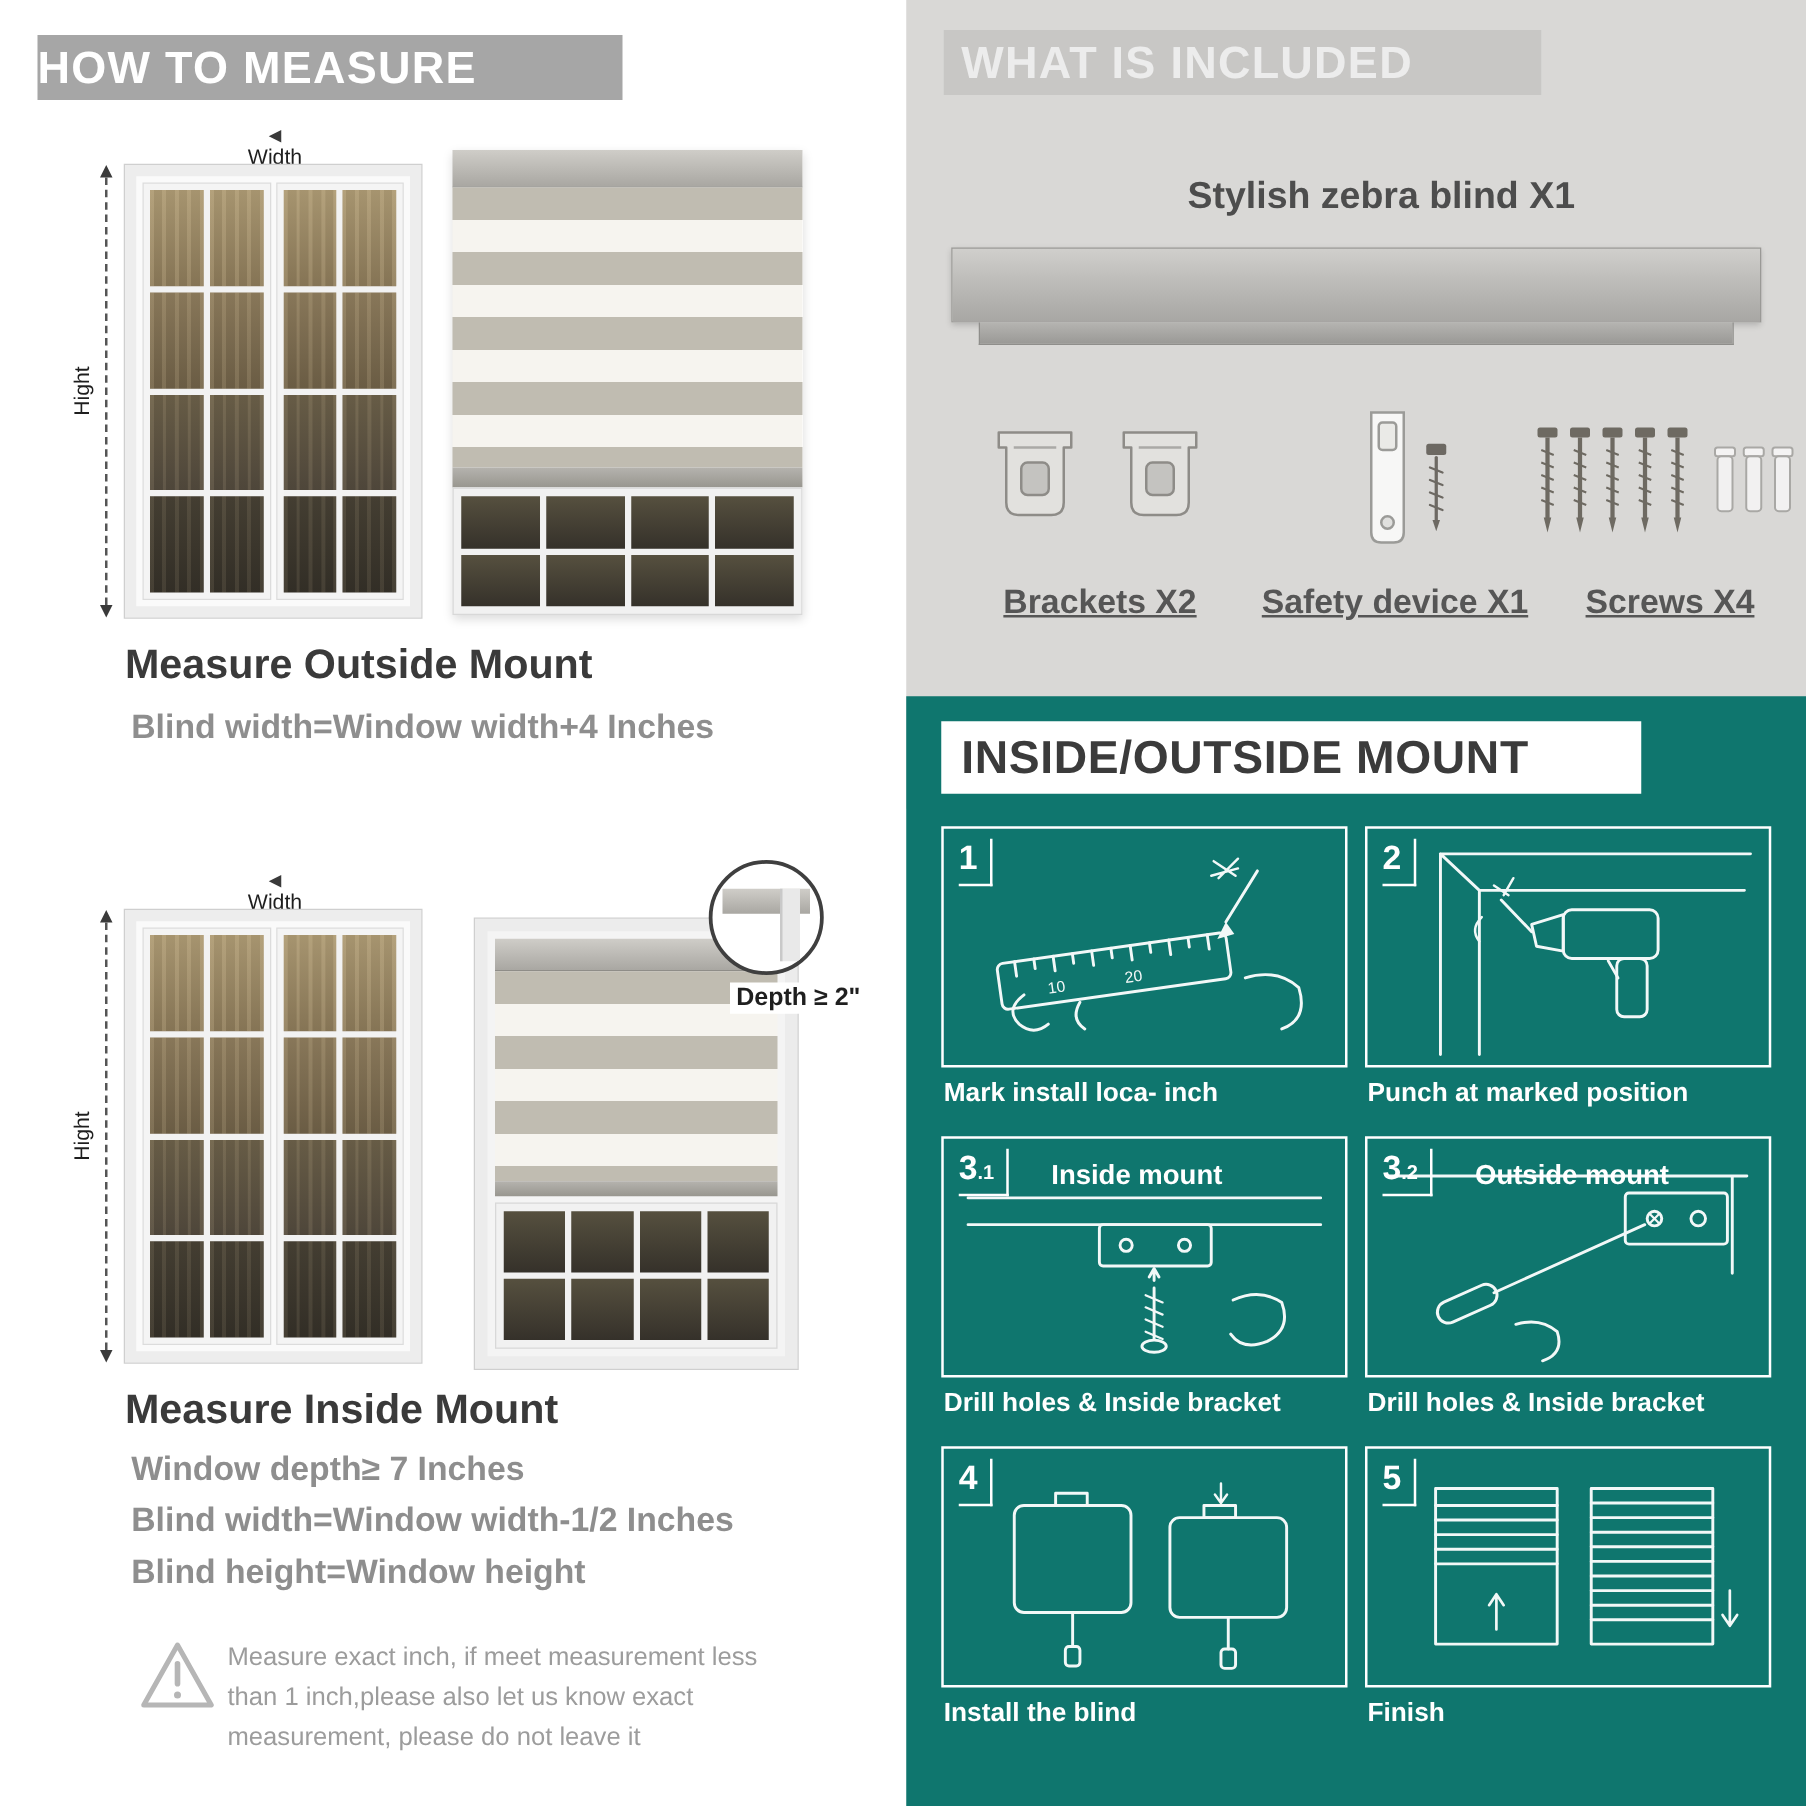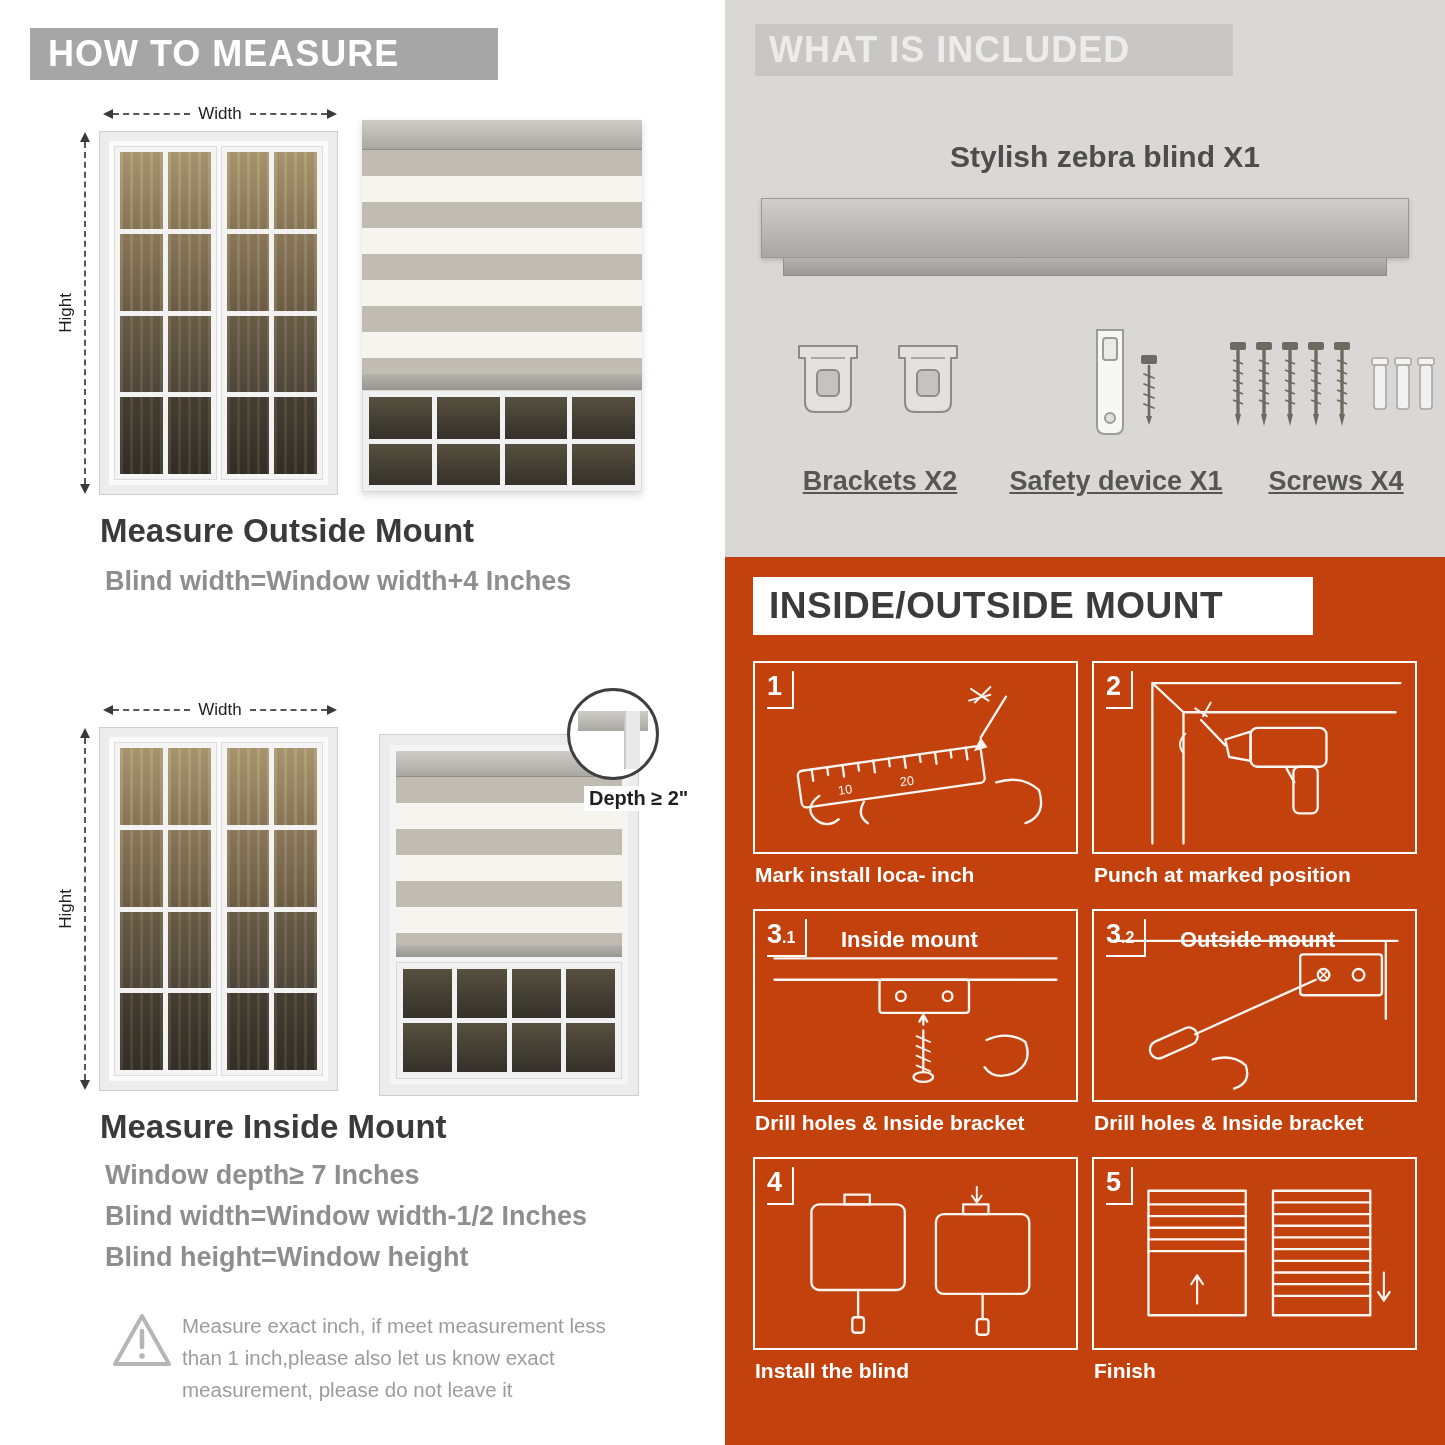--- a/index.html
+++ b/index.html
@@ -3,23 +3,23 @@
 <meta charset="utf-8">
 <style>
   * { box-sizing: border-box; margin: 0; padding: 0; }
   body { font-family: "Liberation Sans", sans-serif; background: #fff; }
   .page { position: relative; width: 1445px; height: 1445px; background: #fff; overflow: hidden; }
 
   
   .left { position: absolute; left: 0; top: 0; width: 710px; height: 1445px; background: #fff; }
   .hdr-bar { position: absolute; left: 30px; top: 28px; width: 468px; height: 52px; background: #a6a6a6;
              color: #fff; font-size: 36px; font-weight: bold; letter-spacing: 1px;
-             line-height: 52px; padding-left: 18px; }
-
-  .h-arrow { position: absolute; display: flex; align-items: center; }
+             line-height: 52px; padding-left: 0; }
+
+  .h-arrow { position: absolute; display: flex; align-items: center; flex-direction: column; }
   .h-arrow .ln { flex: 1; height: 0; border-top: 2px dashed #555; }
   .h-arrow .lbl { padding: 0 8px; font-size: 17px; color: #1e1e1e; white-space: nowrap; }
   .ah { width: 0; height: 0; display: block; }
   .ah.l { border-top: 5px solid transparent; border-bottom: 5px solid transparent; border-right: 10px solid #3a3a3a; }
   .ah.r { border-top: 5px solid transparent; border-bottom: 5px solid transparent; border-left: 10px solid #3a3a3a; }
   .ah.u { border-left: 5px solid transparent; border-right: 5px solid transparent; border-bottom: 10px solid #3a3a3a; }
   .ah.d { border-left: 5px solid transparent; border-right: 5px solid transparent; border-top: 10px solid #3a3a3a; }
 
   .v-arrow { position: absolute; display: flex; gap: 4px; }
   .v-arrow .lbl { writing-mode: vertical-rl; transform: rotate(180deg); align-self: center;
@@ -84,21 +84,21 @@
                  font-size: 30px; font-weight: bold; color: #4d4d4d; padding-left: 40px; }
   .cassette-img { position: absolute; left: 36px; top: 198px; width: 648px; height: 60px;
                   background: linear-gradient(180deg,#d0cfcc 0%,#bdbcb9 45%,#a8a7a4 100%);
                   border: 1px solid #9a9996; box-shadow: 0 2px 5px rgba(0,0,0,.18); }
   .cassette-lip { position: absolute; left: 58px; top: 258px; width: 604px; height: 18px;
                   background: linear-gradient(180deg,#b5b4b1,#9a9996); border: 1px solid #8f8e8b; border-top: none; }
   .inc-icon { position: absolute; }
   .inc-label { position: absolute; top: 466px; font-size: 27px; font-weight: bold; color: #565656; text-align: center; text-decoration: underline; }
 
   
-  .mount { position: absolute; left: 725px; top: 557px; width: 720px; height: 888px; background: #c2410c; }
+  .mount { position: absolute; left: 725px; top: 557px; width: 720px; height: 888px; background: #0f766e; }
   .mnt-hdr { position: absolute; left: 28px; top: 20px; width: 560px; height: 58px; background: #fff;
              color: #3b3b3b; font-size: 37px; font-weight: bold; letter-spacing: .5px;
              line-height: 58px; padding-left: 16px; }
   .steps { position: absolute; left: 28px; top: 104px; width: 664px;
            display: grid; grid-template-columns: 1fr 1fr; column-gap: 14px; row-gap: 22px; }
   .panel { position: relative; height: 193px; border: 2px solid #fff; }
   .panel svg.ill { position: absolute; inset: 0; width: 100%; height: 100%; }
   .step-num { position: absolute; top: 8px; left: 12px; color: #fff; font-weight: bold; font-size: 27px;
               padding: 0 10px 5px 0; border-right: 2.5px solid #fff; border-bottom: 2.5px solid #fff; z-index: 2; }
   .step-num .sub { font-size: 16px; font-weight: bold; }

